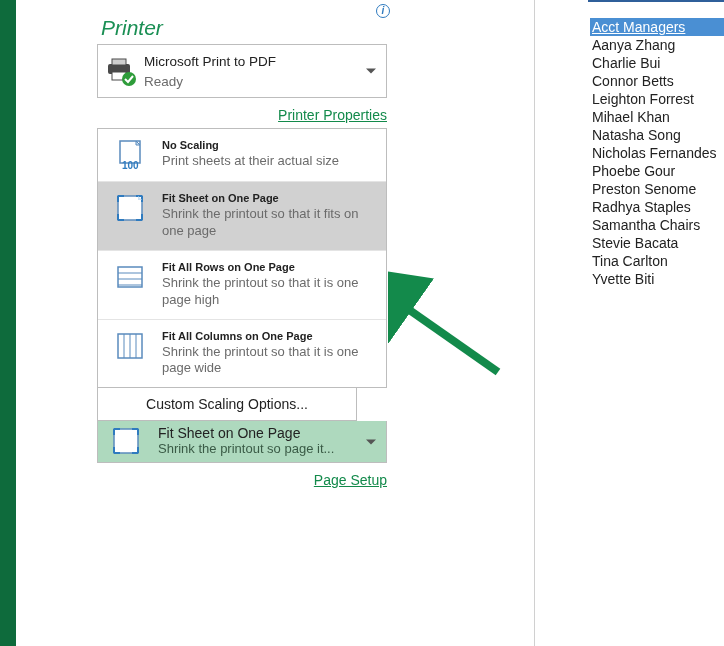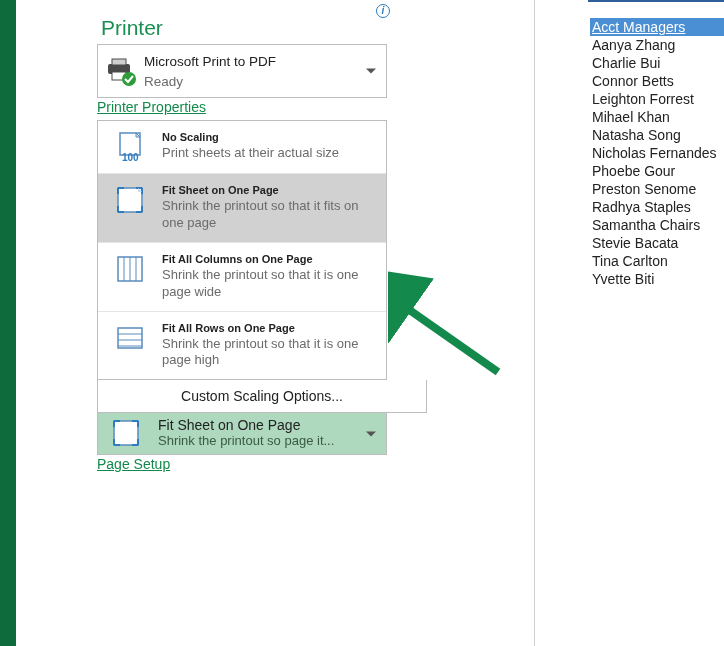--- a/index.html
+++ b/index.html
@@ -2,57 +2,57 @@
 <html><head>
 <meta charset="utf-8">
 <style>
   * { box-sizing: border-box; margin: 0; padding: 0; font-family: "Segoe UI", Arial, sans-serif; }
   body { width: 724px; height: 646px; background: #fff; position: relative; overflow: hidden; }
 
   .left-rail { position: absolute; left: 0; top: 0; width: 16px; height: 100%; background: #0e6b3c; }
 
   .print-panel { position: absolute; left: 97px; top: 0; width: 290px; }
 
-  .section-title { color: #1a8f54; font-size: 21px; font-weight: 400; margin-left: 4px; }
+  .section-title { color: #1a8f54; font-size: 21px; font-weight: 400; margin-left: 4px; font-style: italic; }
 
   .info-icon { position: absolute; left: 376px; top: 4px; width: 14px; height: 14px; border: 1.5px solid #2f7bbf; border-radius: 50%; color: #2f7bbf; font-size: 10px; font-style: italic; font-weight: bold; text-align: center; line-height: 12px; }
 
   .printer-title { margin-top: 16px; }
 
   .printer-box {
     margin-top: 4px; width: 290px; height: 54px;
     border: 1px solid #bdbdbd; background: #fff;
     display: flex; align-items: center; padding: 16px 6px; position: relative;
   }
   .printer-icon { width: 34px; height: 34px; position: relative; margin-right: 6px; }
   .printer-name { font-size: 13.5px; color: #222; }
   .printer-status { font-size: 13.5px; color: #6b6b6b; margin-top: 5px; }
   .printer-caret { position: absolute; right: 10px; top: 50%; transform: translateY(-50%); }
 
-  .link-row { width: 290px; margin-top: 0; }
+  .link-row { width: 290px; text-align: right; margin-top: 8px; }
   .link { color: #138a4b; font-size: 14px; text-decoration: underline; cursor: pointer; }
 
   .settings-title { margin-top: 14px; }
 
   .options-box { margin-top: 4px; width: 290px; border: 1px solid #bdbdbd; border-bottom: none; background: #fff; }
   .option-item {
     display: flex; align-items: flex-start;
     padding: 10px 10px 10px 10px;
     border-bottom: 1px solid #e4e4e4;
     cursor: pointer;
   }
   .option-item:last-child { border-bottom: 1px solid #bdbdbd; }
   .option-item.highlight { background: #d1d1d1; }
   .opt-icon { width: 36px; height: 32px; margin-right: 14px; margin-left: 4px; display:flex; align-items:center; justify-content:center; }
   .opt-text { flex: 1; }
   .opt-title { font-size: 11px; font-weight: 600; color: #222; margin-bottom: 2px; }
   .opt-desc { font-size: 13px; color: #6b6b6b; line-height: 1.3; }
 
   .custom-row {
-    width: 330px; border: 1px solid #bdbdbd; border-top: none;
+    width: 260px; border: 1px solid #bdbdbd; border-top: none;
     text-align: center; padding: 8px 0; font-size: 14px; color: #222;
     cursor: pointer;
   }
 
   .selected-box {
     width: 290px; border: 1px solid #bdbdbd; border-top: none;
     background: #aed9be; display: flex; align-items: center;
     padding: 4px 6px 6px 6px; position: relative; cursor: pointer;
   }
   .sel-icon { width: 36px; height: 30px; margin-right: 14px; margin-left: 4px; display:flex; align-items:center; justify-content:center; }
@@ -131,44 +131,44 @@
       </div>
       <div class="opt-text">
         <div class="opt-title">Fit Sheet on One Page</div>
         <div class="opt-desc">Shrink the printout so that it fits on one page</div>
       </div>
     </div>
 
     <div class="option-item">
       <div class="opt-icon">
         <svg viewBox="0 0 36 32" width="36" height="32">
+          <rect x="6" y="6" width="24" height="20" fill="#fff" stroke="#5a8bbd" stroke-width="1.5"></rect>
+          <line x1="6" y1="12" x2="30" y2="12" stroke="#5a8bbd"></line>
+          <line x1="6" y1="18" x2="30" y2="18" stroke="#5a8bbd"></line>
+          <line x1="6" y1="24" x2="30" y2="24" stroke="#5a8bbd"></line>
+        </svg>
+      </div>
+      <div class="opt-text">
+        <div class="opt-title">Fit All Rows on One Page</div>
+        <div class="opt-desc">Shrink the printout so that it is one page high</div>
+      </div>
+    </div>
+
+    <div class="option-item">
+      <div class="opt-icon">
+        <svg viewBox="0 0 36 32" width="36" height="32">
           <rect x="6" y="4" width="24" height="24" fill="#fff" stroke="#5a8bbd" stroke-width="1.5"></rect>
           <line x1="12" y1="4" x2="12" y2="28" stroke="#5a8bbd"></line>
           <line x1="18" y1="4" x2="18" y2="28" stroke="#5a8bbd"></line>
           <line x1="24" y1="4" x2="24" y2="28" stroke="#5a8bbd"></line>
         </svg>
       </div>
       <div class="opt-text">
         <div class="opt-title">Fit All Columns on One Page</div>
         <div class="opt-desc">Shrink the printout so that it is one page wide</div>
-      </div>
-    </div>
-
-    <div class="option-item">
-      <div class="opt-icon">
-        <svg viewBox="0 0 36 32" width="36" height="32">
-          <rect x="6" y="6" width="24" height="20" fill="#fff" stroke="#5a8bbd" stroke-width="1.5"></rect>
-          <line x1="6" y1="12" x2="30" y2="12" stroke="#5a8bbd"></line>
-          <line x1="6" y1="18" x2="30" y2="18" stroke="#5a8bbd"></line>
-          <line x1="6" y1="24" x2="30" y2="24" stroke="#5a8bbd"></line>
-        </svg>
-      </div>
-      <div class="opt-text">
-        <div class="opt-title">Fit All Rows on One Page</div>
-        <div class="opt-desc">Shrink the printout so that it is one page high</div>
       </div>
     </div>
 
   </div>
 
   <div class="custom-row">Custom Scaling Options...</div>
 
   <div class="selected-box">
     <div class="sel-icon">
       <svg viewBox="0 0 36 30" width="36" height="30">

